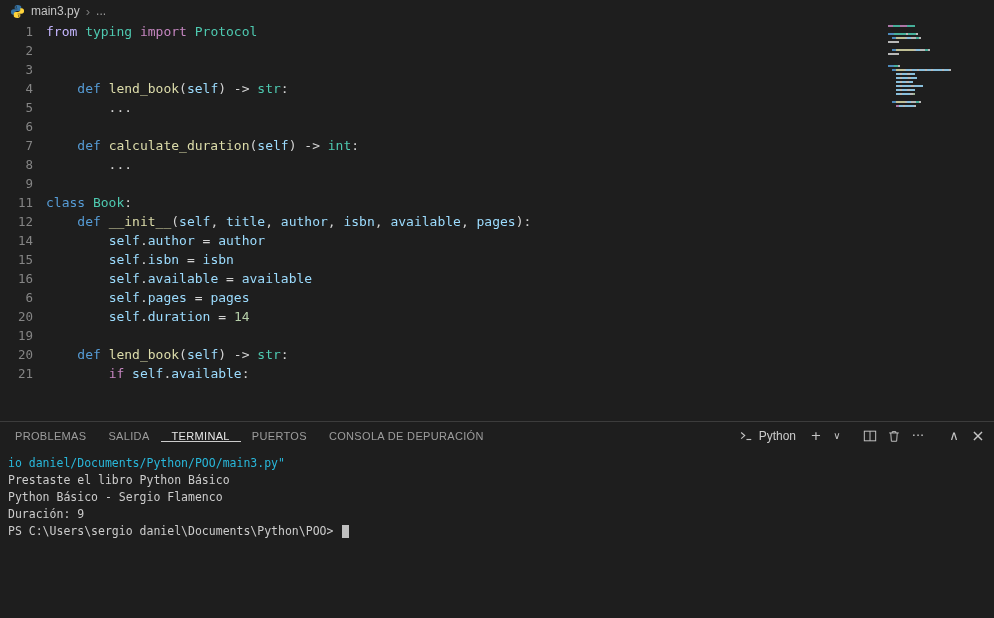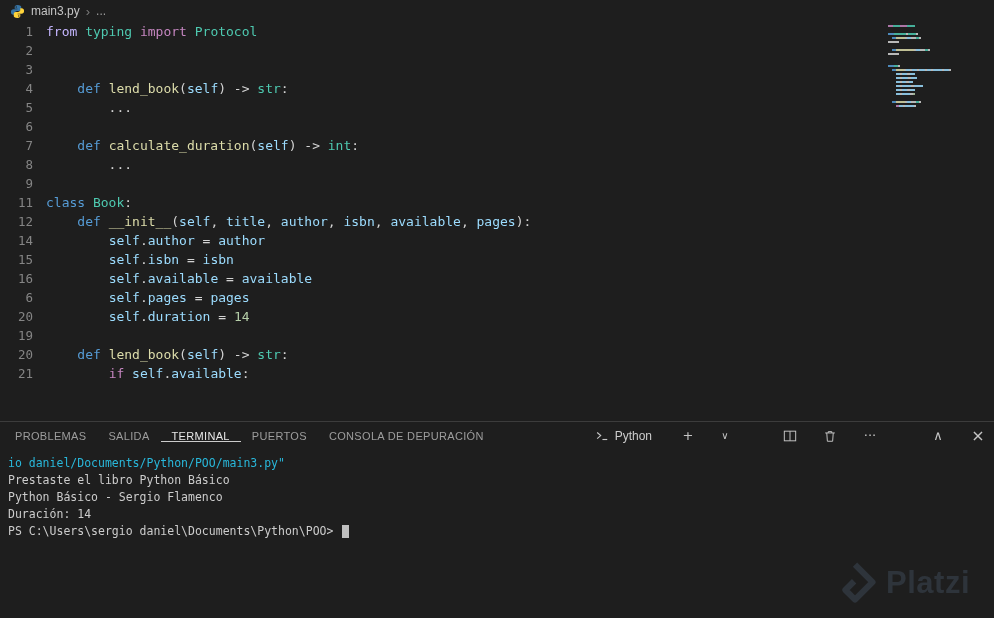--- a/index.html
+++ b/index.html
@@ -43,21 +43,21 @@
     height:27px; flex:0 0 27px; display:flex; align-items:stretch;
     justify-content:space-between; padding:0 6px 0 4px;
   }
   .panel-tabs { display:flex;align-items:center; }
   .panel-tab {
     display:flex; align-items:center; padding:0 11px;
     font-family:"Liberation Sans", sans-serif; font-size:11px;
     letter-spacing:0.03em; color:#9d9d9d; cursor:pointer;
   }
   .panel-tab.active { color:#e7e7e7; box-shadow: inset 0 -1px 0 #cccccc; }
-  .panel-actions { display:flex; align-items:center; gap:20px; color:#cccccc; }
+  .panel-actions { display:flex; align-items:center; gap:4px; color:#cccccc; }
   .shell-label {
     display:flex; align-items:center; gap:6px; padding:0 6px;
     font-family:"Liberation Sans", sans-serif; font-size:12px; color:#cccccc;
     cursor:pointer;
   }
   .pa-btn {
     display:flex; align-items:center; justify-content:center;
     width:20px; height:20px; font-size:13px; line-height:1;
     color:#c5c5c5; cursor:pointer; border-radius:4px;
     font-family:"DejaVu Sans", sans-serif;
@@ -242,27 +242,19 @@
         <span class="pa-btn">···</span>
         <span class="gap"></span>
         <span class="pa-btn">∧</span>
         <span class="pa-btn" style="font-size:16px">×</span>
       </div>
     </div>
     <div class="term">
         <div class="term-line"><span style="color: rgb(41, 184, 219);">io daniel/Documents/Python/POO/main3.py"</span></div>
         <div class="term-line"><span style="color: rgb(204, 204, 204);">Prestaste el libro Python Básico</span></div>
         <div class="term-line"><span style="color: rgb(204, 204, 204);">Python Básico - Sergio Flamenco</span></div>
-        <div class="term-line"><span style="color: rgb(204, 204, 204);">Duración: 14</span></div>
+        <div class="term-line"><span style="color: rgb(204, 204, 204);">Duración: 9</span></div>
         <div class="term-line"><span style="color: rgb(204, 204, 204);">PS C:\Users\sergio daniel\Documents\Python\POO&gt; </span><span class="cursor"></span></div>
       </div>
   </div>
 
-  <div class="watermark">
-    <span style="display:flex">
-      <svg width="42" height="46" viewBox="0 0 48 52" fill="none" stroke="#2e343b" stroke-width="7" stroke-linejoin="round">
-        <path d="M24 5 L44 25 L24 45 L13 34 L23 24"></path>
-      </svg>
-    </span>
-    <span class="wm-text">Platzi</span>
-  </div>
 
 </div>
 
 </body></html>

